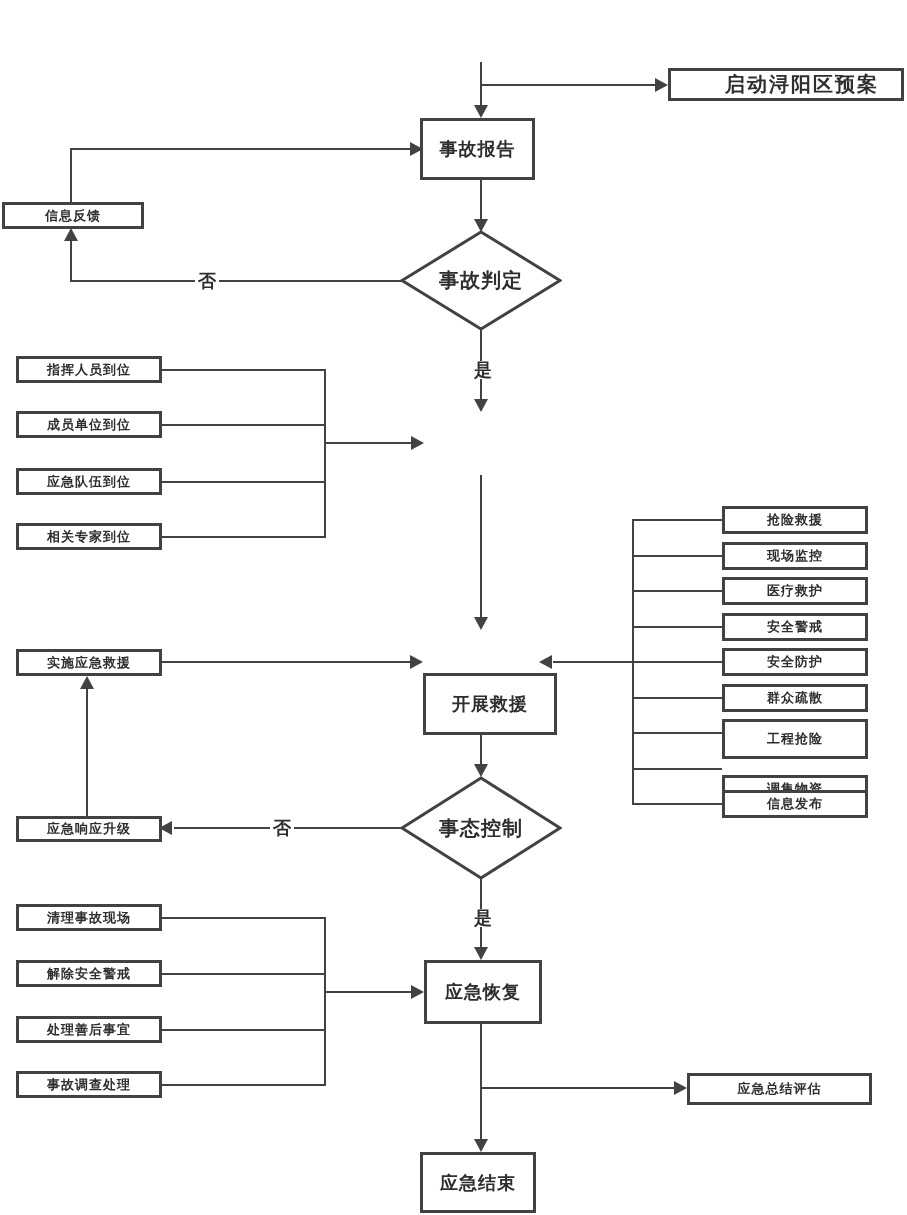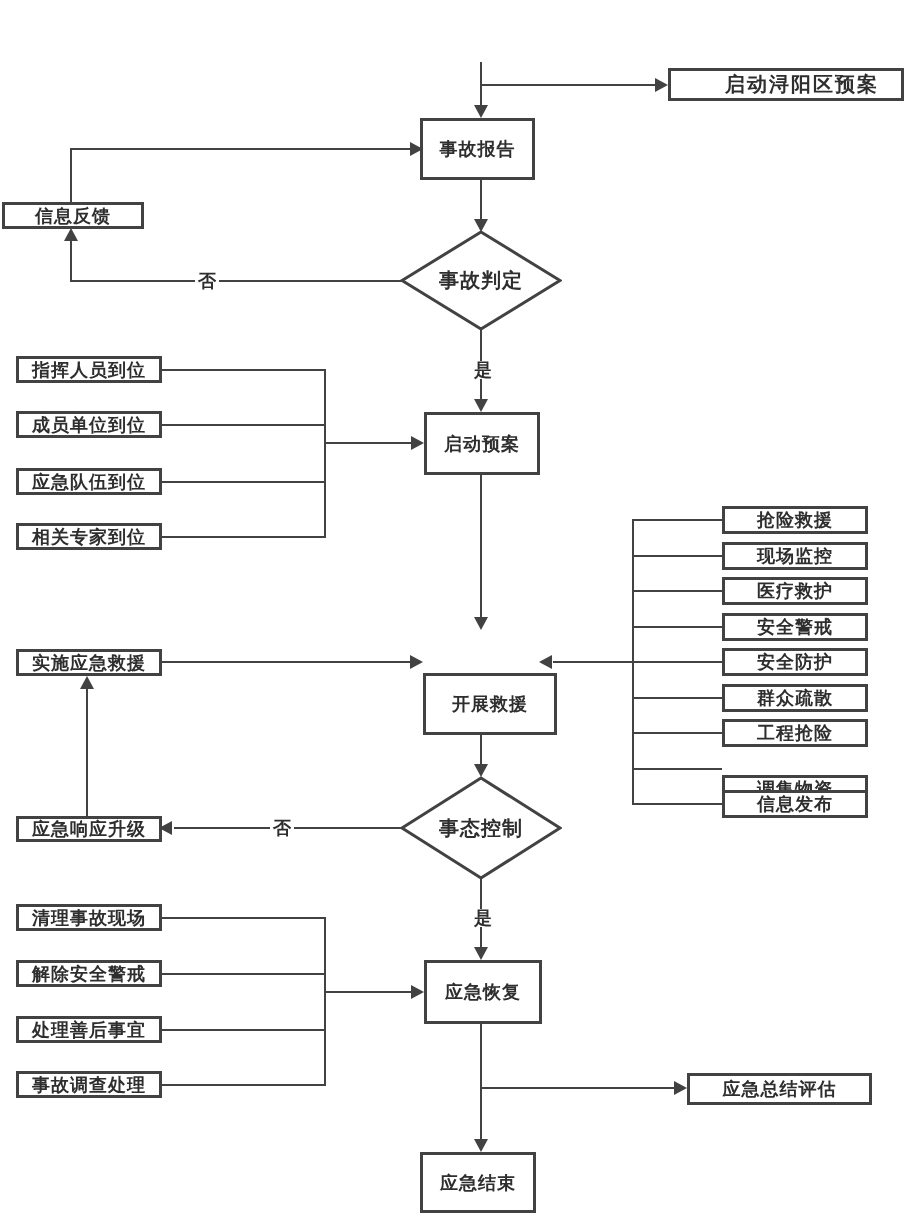--- a/index.html
+++ b/index.html
@@ -8,21 +8,21 @@
     position:relative; width:907px; height:1215px; background:#ffffff;
     font-family:"DejaVu Sans","Liberation Sans",sans-serif; overflow:hidden;
     color:#2e2e2e;
   }
   .node {
     position:absolute; background:#ffffff; border:3px solid #424242;
     display:flex; align-items:center; justify-content:center;
     font-weight:bold; color:#2e2e2e; letter-spacing:1px; text-align:center;
   }
   .main-node { font-size:18px; }
-  .side-node { font-size:18px; }
+  .side-node { font-size:13px; }
   .big-label { font-size:20px; letter-spacing:2px;padding-left:32px; }
   .line { position:absolute; background:#424242; }
   .arr { position:absolute; width:0; height:0; }
   .arr.down  { border-left:7px solid transparent; border-right:7px solid transparent; border-top:13px solid #424242; }
   .arr.up    { border-left:7px solid transparent; border-right:7px solid transparent; border-bottom:13px solid #424242; }
   .arr.right { border-top:7px solid transparent; border-bottom:7px solid transparent; border-left:13px solid #424242; }
   .arr.left  { border-top:7px solid transparent; border-bottom:7px solid transparent; border-right:13px solid #424242; }
   .diamond { position:absolute; }
   .diamond svg { display:block; position:absolute; inset:0; }
   .dlabel {
@@ -124,23 +124,20 @@
     <span>信息反馈</span>
   </div>
 
   <div class="diamond" style="left:400px;top:230px;width:162px;height:101px;">
     <svg width="162" height="101" viewBox="0 0 162 101">
       <polygon points="81,2 160,50.5 81,99 2,50.5" fill="#ffffff" stroke="#424242" stroke-width="3"></polygon>
     </svg>
     <div class="dlabel">事故判定</div>
   </div>
 
-  <div class="node main-node" style="left:424px;top:412px;width:116px;height:63px;">
-    <span>启动预案</span>
-  </div>
 
   <div class="node side-node" style="left:16px;top:356px;width:146px;height:27px;">
     <span>指挥人员到位</span>
   </div>
   <div class="node side-node" style="left:16px;top:411px;width:146px;height:27px;">
     <span>成员单位到位</span>
   </div>
   <div class="node side-node" style="left:16px;top:468px;width:146px;height:27px;">
     <span>应急队伍到位</span>
   </div>
@@ -167,21 +164,21 @@
   </div>
   <div class="node side-node" style="left:722px;top:613px;width:146px;height:28px;">
     <span>安全警戒</span>
   </div>
   <div class="node side-node" style="left:722px;top:648px;width:146px;height:28px;">
     <span>安全防护</span>
   </div>
   <div class="node side-node" style="left:722px;top:684px;width:146px;height:28px;">
     <span>群众疏散</span>
   </div>
-  <div class="node side-node" style="left:722px;top:719px;width:146px;height:28px;text-align:center;">
+  <div class="node side-node" style="left:722px;top:719px;width:146px;height:40px;text-align:center;">
     <span>工程抢险</span>
   </div>
   <div class="node side-node" style="left:722px;top:755px;width:146px;height:28px;margin-top:20px;">
     <span>调集物资</span>
   </div>
   <div class="node side-node" style="left:722px;top:790px;width:146px;height:28px;">
     <span>信息发布</span>
   </div>
 
   <div class="diamond" style="left:400px;top:776px;width:162px;height:104px;">

